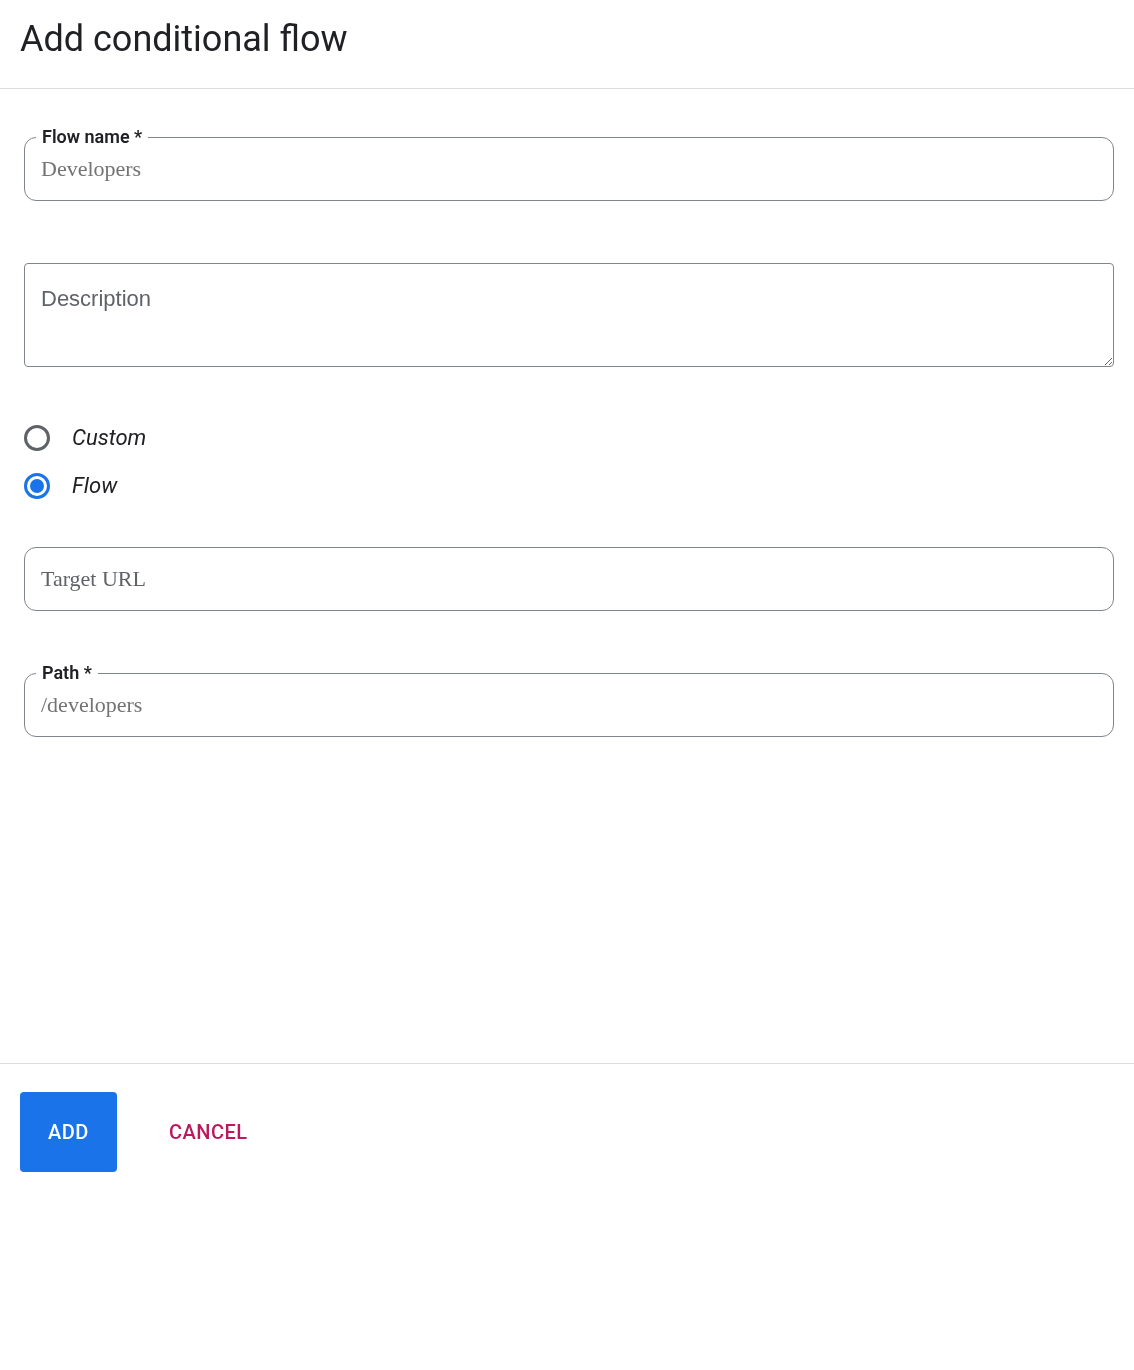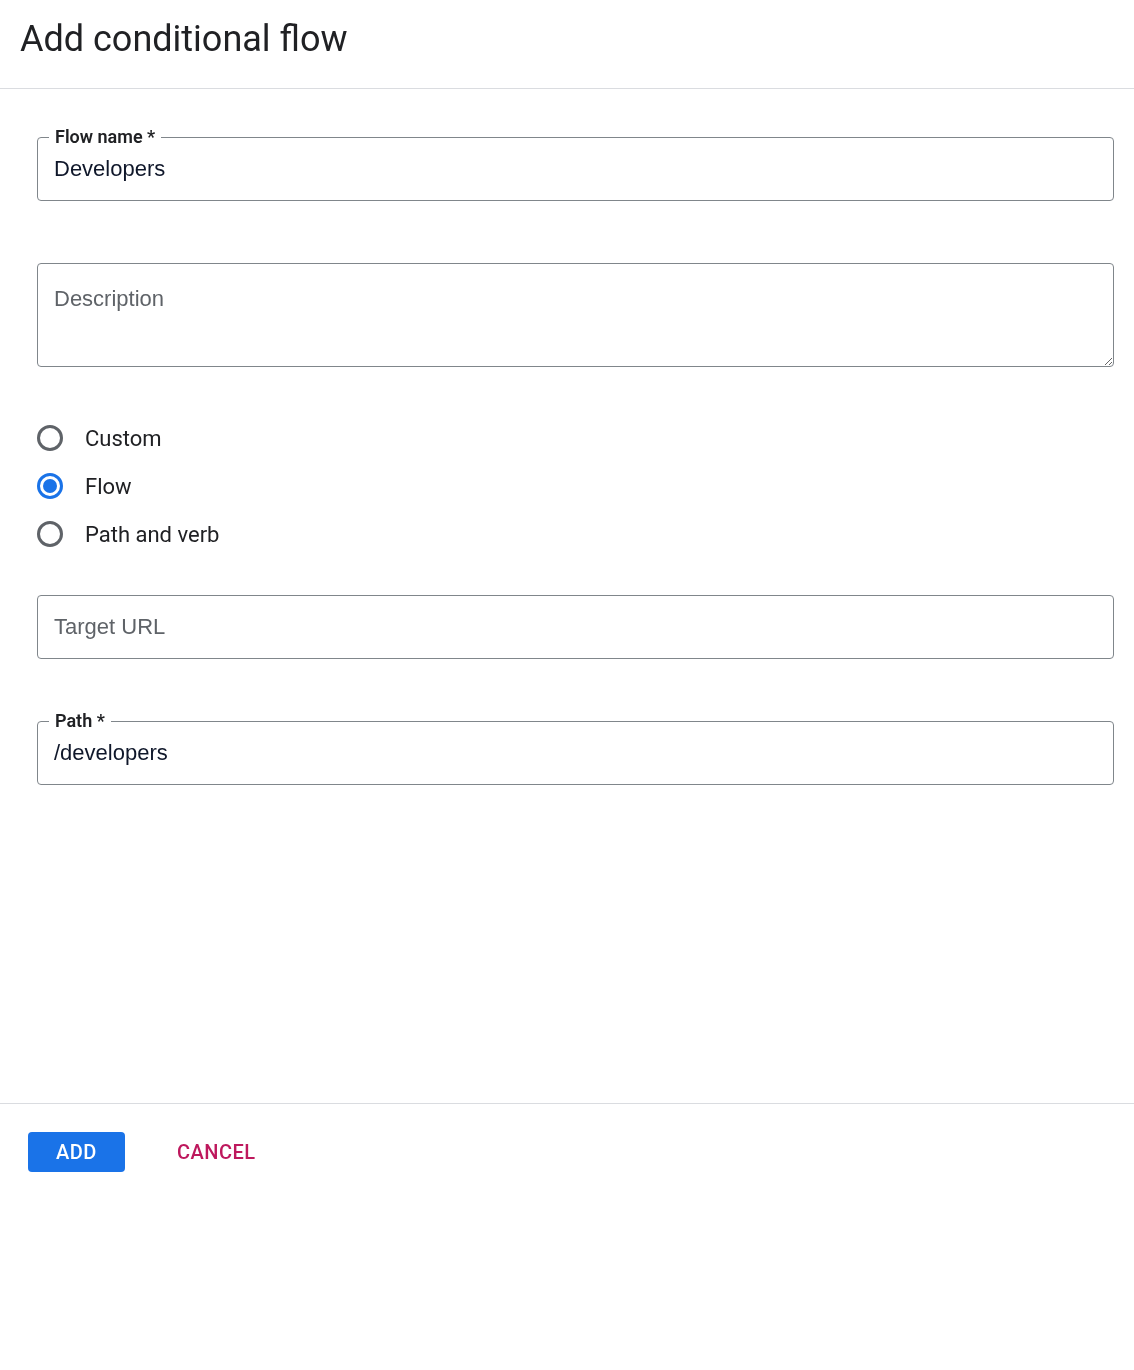--- a/index.html
+++ b/index.html
@@ -18,37 +18,37 @@
     .header {
       padding: 18px 10px 28px 20px;
       border-bottom: 1px solid #dadce0;
     }
     .header h1 {
       font-size: 36px;
       font-weight: 400;
       color: #202124;
     }
     .content {
-      padding: 48px 20px 20px 37px;
+      padding: 48px 20px 20px 24px;
     }
     .field-wrapper {
       position: relative;
       margin-bottom: 62px;
     }
     .field-wrapper.tight {
       margin-bottom: 58px;
     }
     .outlined-input {
       width: 100%;
       border: 1px solid #80868b;
-      border-radius: 4px;
+      border-radius: 12px;
       padding: 18px 16px;
       font-size: 22px;
-      font-family: Liberation Sans, sans-serif;
-      color: #0f172a;
+      font-family: Liberation Serif, serif;
+      color: #737373;
       background: transparent;
       outline: none;
     }
     .outlined-input::placeholder {
       color: #5f6368;
     }
     .floating-label {
       position: absolute;
       top: -11px;
       left: 12px;
@@ -81,23 +81,23 @@
       font-size: 22px;
       font-weight: 600;
       color: #202124;
       margin-bottom: 26px;
     }
     .radio-group {
       margin-bottom: 48px;
     }
     .radio-option {
       display: flex;
-      align-items: center;
       margin-bottom: 22px;
       cursor: pointer;
+      font-style: italic;
     }
     .radio-circle {
       width: 26px;
       height: 26px;
       border-radius: 50%;
       border: 3px solid #5f6368;
       margin-right: 22px;
       display: flex;
       align-items: center;
       justify-content: center;
@@ -129,27 +129,26 @@
       padding: 28px 20px;
       display: flex;
       align-items: center;
       gap: 52px;
     }
     .btn-primary {
       background: #1a73e8;
       color: #ffffff;
       border: none;
       border-radius: 4px;
-      padding: 8px 28px;
+      padding: 28px 28px;
       font-size: 20px;
       font-weight: 500;
       letter-spacing: 0.5px;
       cursor: pointer;
       font-family: inherit;
-      margin-left: 8px;
     }
     .btn-text {
       background: transparent;
       color: #be185d;
       border: none;
       font-size: 20px;
       font-weight: 500;
       letter-spacing: 0.5px;
       cursor: pointer;
       font-family: inherit;
@@ -178,24 +177,20 @@
     <div class="radio-option">
       <span class="radio-circle"></span>
       <span class="radio-label">Custom</span>
     </div>
     <div class="radio-option">
       <span class="radio-circle selected">
           <span class="radio-inner"></span>
         </span>
       <span class="radio-label">Flow</span>
     </div>
-    <div class="radio-option">
-      <span class="radio-circle"></span>
-      <span class="radio-label">Path and verb</span>
-    </div>
   </div>
 
   <div class="field-wrapper">
     <input type="text" class="outlined-input" placeholder="Target URL" style="">
   </div>
 
   <div class="field-wrapper tight">
     <label class="floating-label">Path *</label>
     <input type="text" class="outlined-input" value="/developers" style="">
   </div>

